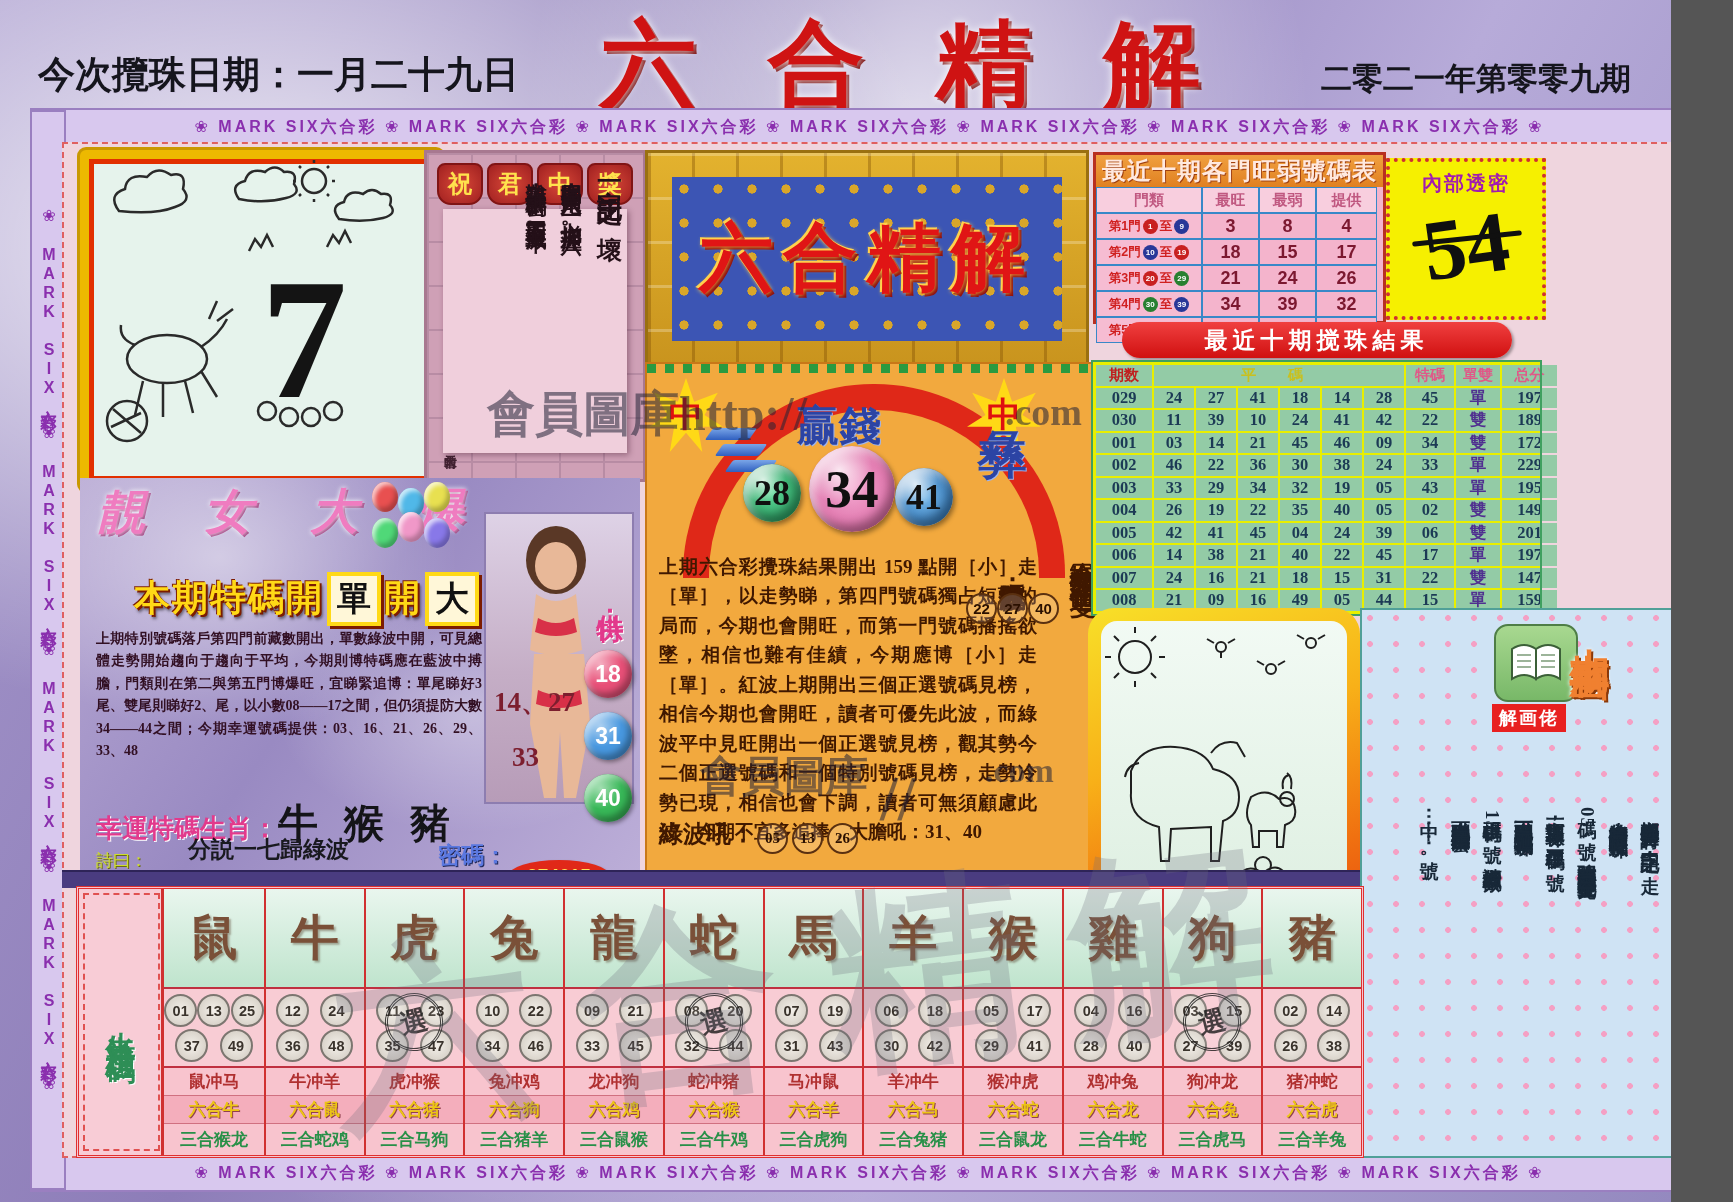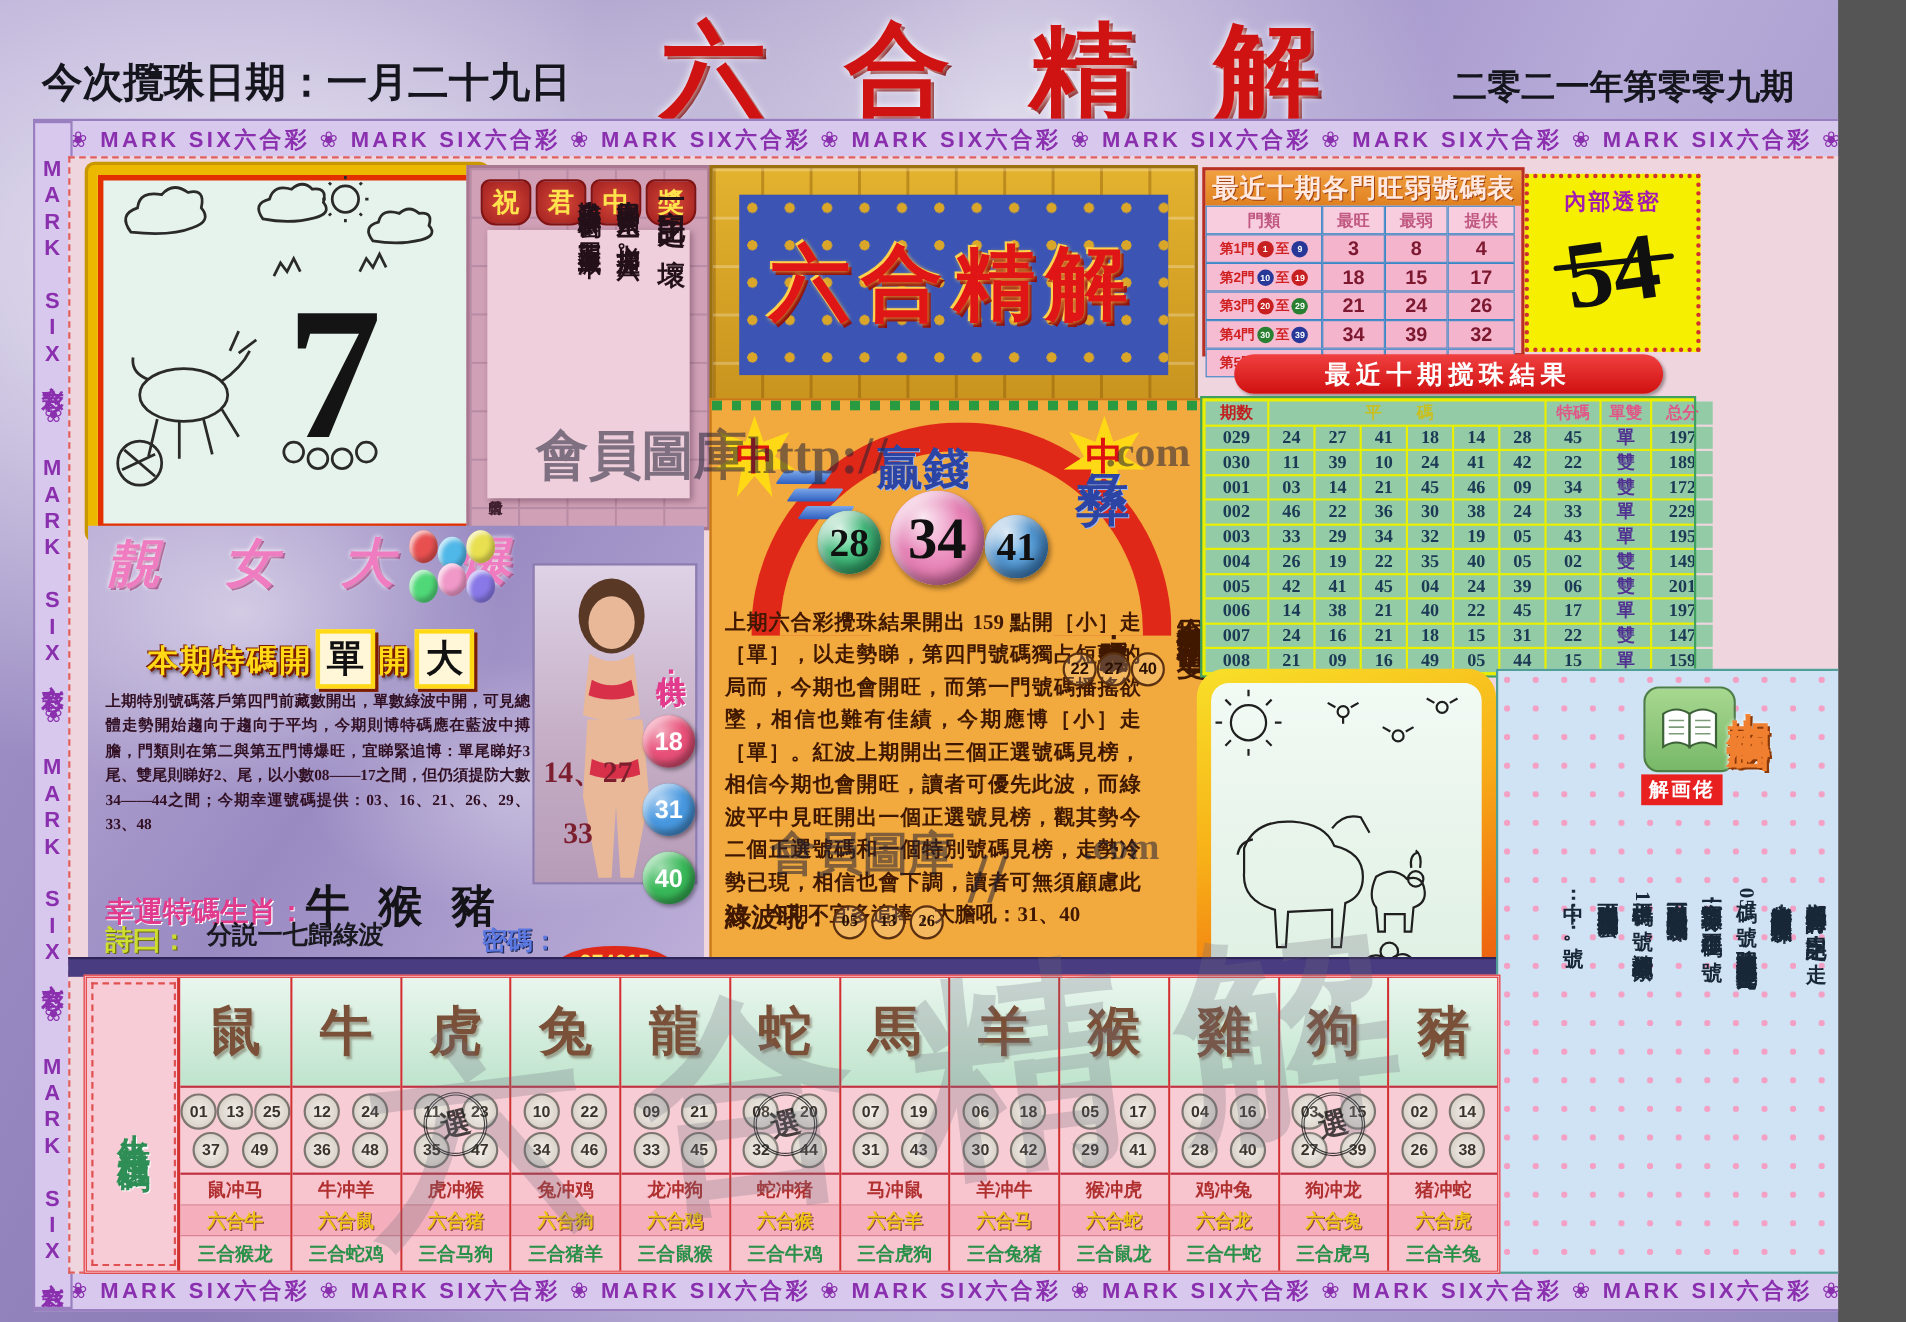--- a/index.html
+++ b/index.html
@@ -14,21 +14,21 @@
   .abs{position:absolute;}
   
   .hdr-date{left:38px;top:50px;font-size:37px;font-weight:bold;color:#15151d;
     font-family:"Liberation Serif","DejaVu Serif",serif;text-shadow:1px 1px 0 #cfc6e2;}
   .hdr-title{left:460px;top:2px;width:880px;text-align:center;font-size:96px;font-weight:bold;
     color:#cf1313;letter-spacing:72px;text-indent:72px;font-family:"Liberation Serif","DejaVu Serif",serif;
     text-shadow:0 0 8px #ffffff,3px 3px 0 #7c0e0e;}
   .hdr-issue{right:40px;top:58px;font-size:31px;font-weight:bold;color:#15151d;
     font-family:"Liberation Serif","DejaVu Serif",serif;}
   
-  .strip{background:#d8c8ee;color:#8a2fae;font-weight:bold;font-size:20px;overflow:hidden;
+  .strip{background:#d8c8ee;color:#8a2fae;font-weight:bold;font-size:16px;overflow:hidden;
     display:flex;align-items:center;justify-content:center;white-space:nowrap;letter-spacing:3px;}
   .strip.h{left:30px;width:1675px;height:34px;}
   .strip.top{top:108px;border:2px solid #9a7fc0;}
   .strip.bottom{top:1154px;border:2px solid #9a7fc0;}
   .strip.v{top:110px;width:32px;height:1076px;writing-mode:vertical-rl;text-orientation:upright;
     letter-spacing:2px;border:2px solid #9a7fc0;}
   .strip.left{left:30px;} .strip.right{left:1673px;}
   .inner{left:62px;top:142px;width:1611px;height:1012px;background:#efd5de;border:2px dashed #e06060;}
   
   .flamebox{left:80px;top:150px;width:344px;height:322px;background:#e6f3ec;
@@ -55,38 +55,38 @@
   .ladypanel{left:80px;top:478px;width:560px;height:396px;overflow:hidden;background:
       radial-gradient(ellipse at 25% 20%, rgba(255,255,255,.5), transparent 40%),
       radial-gradient(ellipse at 70% 60%, rgba(255,255,255,.35), transparent 35%),
       linear-gradient(125deg,#b5a6d2,#998ac2 45%,#bcaed8);}
   .deco-title{position:absolute;left:18px;top:2px;font-size:48px;font-weight:bold;font-style:italic;
     color:#ef7cc0;letter-spacing:58px;text-shadow:0 0 5px #fff,2px 2px 0 #a04080;
     font-family:"Liberation Serif","DejaVu Serif",serif;}
   .balloons{position:absolute;left:292px;top:4px;width:84px;height:70px;}
   .balloon{position:absolute;width:26px;height:30px;border-radius:50%;box-shadow:inset -3px -4px 4px rgba(0,0,0,.25), inset 3px 3px 4px rgba(255,255,255,.7);}
   .banner{position:absolute;left:54px;top:94px;white-space:nowrap;font-family:"Liberation Serif","DejaVu Serif",serif;}
-  .banner .lead{font-size:28px;font-weight:bold;color:#ffd916;text-shadow:2px 2px 0 #7c1c00,-1px -1px 0 #7c1c00,3px 4px 3px rgba(0,0,0,.5);letter-spacing:2px;}
+  .banner .lead{font-size:36px;font-weight:bold;color:#ffd916;text-shadow:2px 2px 0 #7c1c00,-1px -1px 0 #7c1c00,3px 4px 3px rgba(0,0,0,.5);letter-spacing:2px;}
   .banner .door{display:inline-block;margin:0 3px;padding:0 6px;border:4px solid #ffd916;background:#fff7d8;
     color:#111;font-size:34px;font-weight:bold;box-shadow:3px 3px 0 #7c1c00;}
   .lady-body{position:absolute;left:16px;top:150px;width:386px;font-size:14px;font-weight:bold;color:#321024;
     line-height:1.6;text-align:justify;font-family:"Liberation Serif","DejaVu Serif",serif;}
   .photo{position:absolute;left:404px;top:34px;width:146px;height:288px;border:2px solid #8d7db0;
     background:linear-gradient(#ded2e6,#c5aec6 55%,#b79cb8);}
   .photo-num{position:absolute;font-size:27px;font-weight:bold;color:#7c1e2e;font-family:"Liberation Serif","DejaVu Serif",serif;}
   .tegong-label{position:absolute;right:12px;top:116px;writing-mode:vertical-rl;text-orientation:upright;
     font-size:27px;font-weight:bold;color:#e23a8c;text-shadow:1px 1px 0 #fff;}
   .tball{position:absolute;right:8px;width:48px;height:48px;border-radius:50%;display:flex;align-items:center;
     justify-content:center;font-size:23px;font-weight:bold;color:#fff;
     box-shadow:inset -4px -5px 6px rgba(0,0,0,.35), inset 4px 4px 6px rgba(255,255,255,.55),2px 2px 4px rgba(0,0,0,.4);}
   .lucky-row{position:absolute;left:16px;top:318px;white-space:nowrap;}
   .lucky-row .lbl{font-size:26px;font-weight:bold;color:#e23a8c;text-shadow:1px 1px 0 #fff;}
   .lucky-row .val{font-size:40px;font-weight:bold;color:#141418;letter-spacing:26px;
     font-family:"Liberation Serif","DejaVu Serif",serif;}
-  .poem-lbl{position:absolute;left:16px;top:360px;font-size:25px;font-weight:bold;color:#cede2e;
+  .poem-lbl{position:absolute;left:16px;top:371px;font-size:17px;font-weight:normal;color:#cede2e;
     text-shadow:1px 1px 0 #6a6a10;}
   .poem-l1{position:absolute;left:108px;top:356px;font-size:23px;font-weight:bold;color:#19191f;
     font-family:"Liberation Serif","DejaVu Serif",serif;}
   .poem-l2{position:absolute;left:124px;top:390px;font-size:23px;font-weight:bold;color:#19191f;
     font-family:"Liberation Serif","DejaVu Serif",serif;}
   .code-lbl{position:absolute;left:358px;top:362px;font-size:23px;font-weight:bold;color:#5a78e0;text-shadow:1px 1px 0 #202858;}
   .code-oval{position:absolute;left:428px;top:382px;width:102px;height:32px;background:#e02818;border-radius:50%;
     display:flex;align-items:center;justify-content:center;color:#ffe65a;font-size:19px;font-weight:bold;box-shadow:1px 2px 3px rgba(0,0,0,.4);}
   
   .goldframe{left:645px;top:150px;width:438px;height:212px;background:

